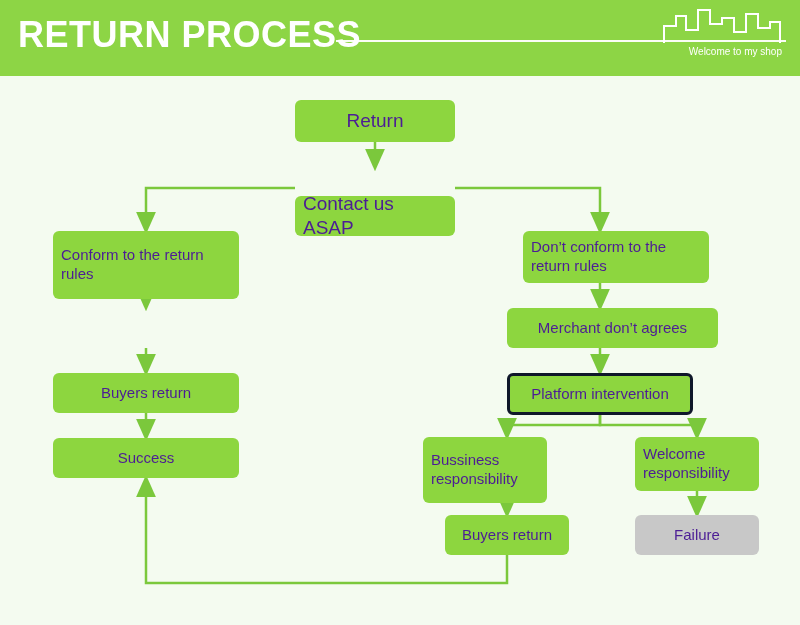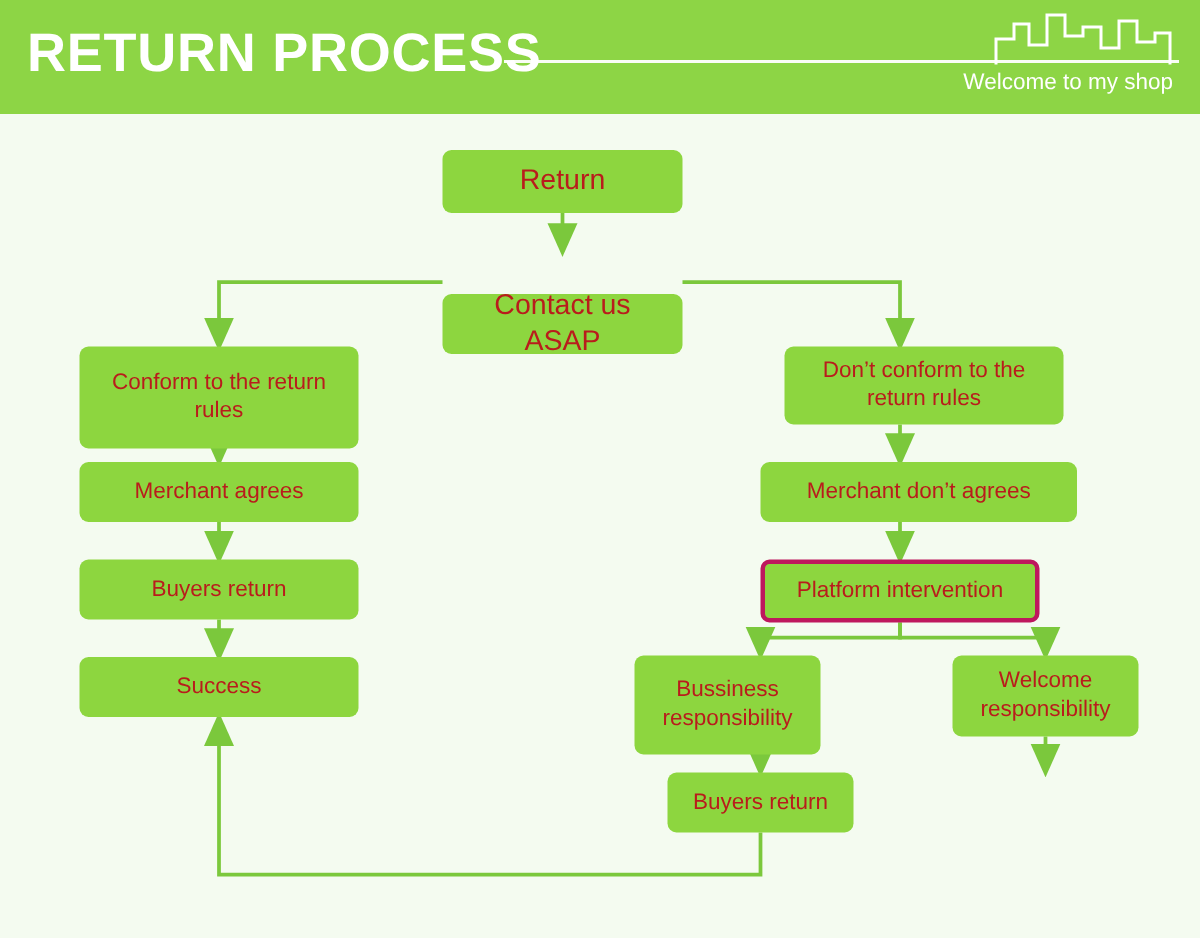--- a/index.html
+++ b/index.html
@@ -53,54 +53,54 @@
     position: absolute;
     right: 18px;
     top: 6px;
     width: 120px;
     height: 38px;
   }
   #header-welcome {
     position: absolute;
     right: 18px;
     top: 46px;
-    font-size: 15px;
+    font-size: 10px;
     color: #ffffff;
     white-space: nowrap;
   }
   #header-bottom-strip {
     position: absolute;
     left: 0;
     top: 76px;
     width: 800px;
     height: 5px;
     background: #f4fbf0;
   }
 
   
   .node {
     position: absolute;
     box-sizing: border-box;
     background: #8dd63f;
     border-radius: 6px;
-    color: #b91c1c;
+    color: #4c1d95;
     display: flex;
     align-items: center;
     justify-content: center;
-    text-align: center;
+    text-align: left;
     font-size: 15px;
     line-height: 1.25;
     padding: 4px 8px;
   }
   .node.big {
     font-size: 19px;
   }
   .node.highlight {
     background: #8dd63f;
-    border: 3px solid #be185d;
+    border: 3px solid #0f172a;
   }
   .node.grey {
     background: #c8c8c8;
   }
 
   
   #lines {
     position: absolute;
     left: 0; top: 0;
     width: 800px;
@@ -153,25 +153,25 @@
       <line x1="697" y1="491" x2="697" y2="507" marker-end="url(#arrow)"></line>
 
       <path d="M507,555 L507,583 L146,583 L146,486" marker-end="url(#arrow)"></path>
     </g>
   </svg>
 
   <div class="node big" style="left:295px; top:100px; width:160px; height:42px;">Return</div>
   <div class="node big" style="left:295px; top:168px; width:160px; height:40px;margin-top:28px;">Contact us ASAP</div>
 
   <div class="node" style="left:53px;  top:231px; width:186px; height:68px;">Conform to the return rules</div>
-  <div class="node" style="left:53px;  top:308px; width:186px; height:40px;">Merchant agrees</div>
   <div class="node" style="left:53px;  top:373px; width:186px; height:40px;">Buyers return</div>
   <div class="node" style="left:53px;  top:438px; width:186px; height:40px;">Success</div>
 
   <div class="node" style="left:523px; top:231px; width:186px; height:52px;">Don’t conform to the return rules</div>
   <div class="node" style="left:507px; top:308px; width:211px; height:40px;">Merchant don’t agrees</div>
   <div class="node highlight" style="left:507px; top:373px; width:186px; height:42px;">Platform intervention</div>
 
   <div class="node" style="left:423px; top:437px; width:124px; height:66px;">Bussiness responsibility</div>
   <div class="node" style="left:635px; top:437px; width:124px; height:54px;">Welcome responsibility</div>
   <div class="node" style="left:445px; top:515px; width:124px; height:40px;">Buyers return</div>
+  <div class="node grey" style="left:635px; top:515px; width:124px; height:40px;">Failure</div>
 
 </div>
 
 </body></html>

